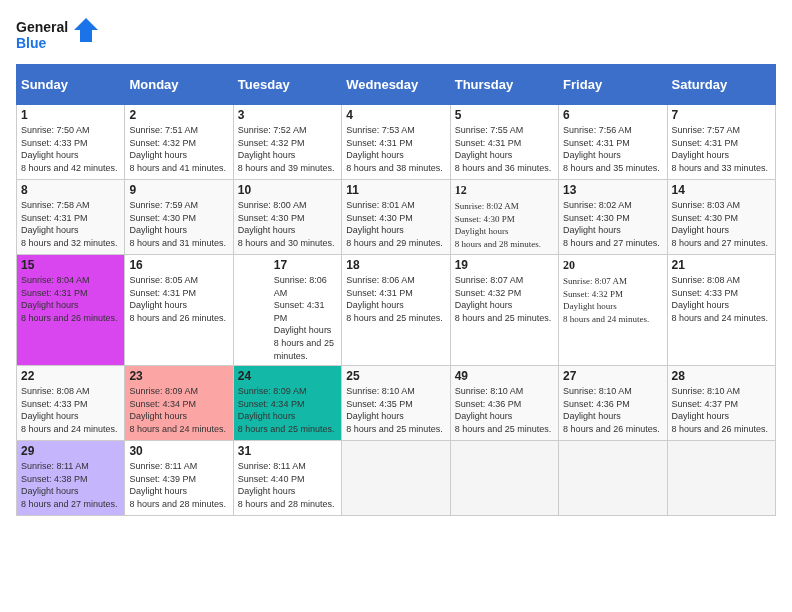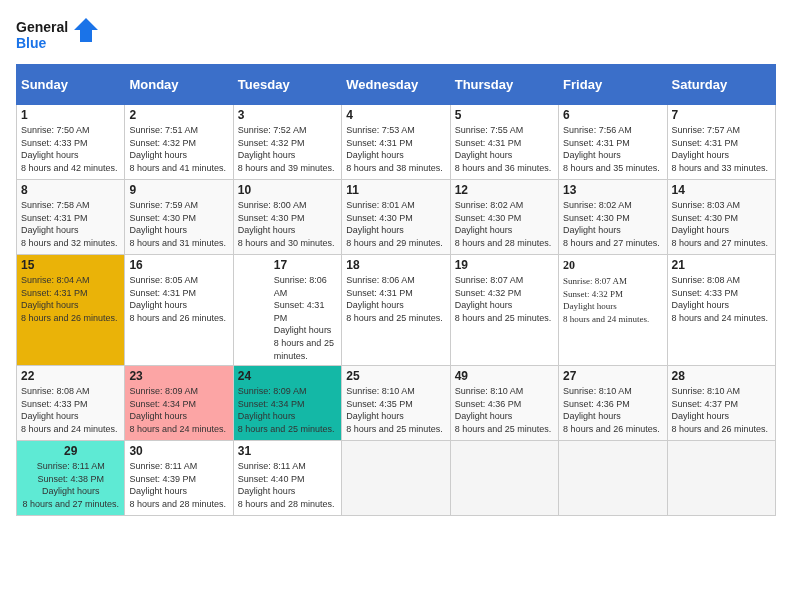--- a/index.html
+++ b/index.html
@@ -204,21 +204,21 @@
       </td>
         <td style="background-color: rgb(249, 249, 249);">
         <span class="day-num">11</span>
         <div class="day-info">
           Sunrise: 8:01 AM<br>
           Sunset: 4:30 PM<br>
           Daylight hours<br>
           8 hours and 29 minutes.
         </div>
       </td>
-        <td style="background-color: rgb(249, 249, 249);">
+        <td style="background-color: rgb(249, 249, 249); font-family: Liberation Serif, serif;">
         <span class="day-num">12</span>
         <div class="day-info">
           Sunrise: 8:02 AM<br>
           Sunset: 4:30 PM<br>
           Daylight hours<br>
           8 hours and 28 minutes.
         </div>
       </td>
         <td style="background-color: rgb(249, 249, 249);">
         <span class="day-num">13</span>
@@ -233,21 +233,21 @@
         <span class="day-num">14</span>
         <div class="day-info">
           Sunrise: 8:03 AM<br>
           Sunset: 4:30 PM<br>
           Daylight hours<br>
           8 hours and 27 minutes.
         </div>
       </td>
       </tr>
       <tr>
-        <td style="background-color: #eab308;">
+        <td style="background-color: #d946ef;">
         <span class="day-num">15</span>
         <div class="day-info">
           Sunrise: 8:04 AM<br>
           Sunset: 4:31 PM<br>
           Daylight hours<br>
           8 hours and 26 minutes.
         </div>
       </td>
         <td style="background-color: rgb(255, 255, 255);">
         <span class="day-num">16</span>
@@ -363,21 +363,21 @@
         <span class="day-num">28</span>
         <div class="day-info">
           Sunrise: 8:10 AM<br>
           Sunset: 4:37 PM<br>
           Daylight hours<br>
           8 hours and 26 minutes.
         </div>
       </td>
       </tr>
       <tr>
-        <td style="background-color: #5eead4; text-align: center;">
+        <td style="background-color: #c4b5fd;">
         <span class="day-num">29</span>
         <div class="day-info">
           Sunrise: 8:11 AM<br>
           Sunset: 4:38 PM<br>
           Daylight hours<br>
           8 hours and 27 minutes.
         </div>
       </td>
         <td style="background-color: rgb(255, 255, 255);">
         <span class="day-num">30</span>

